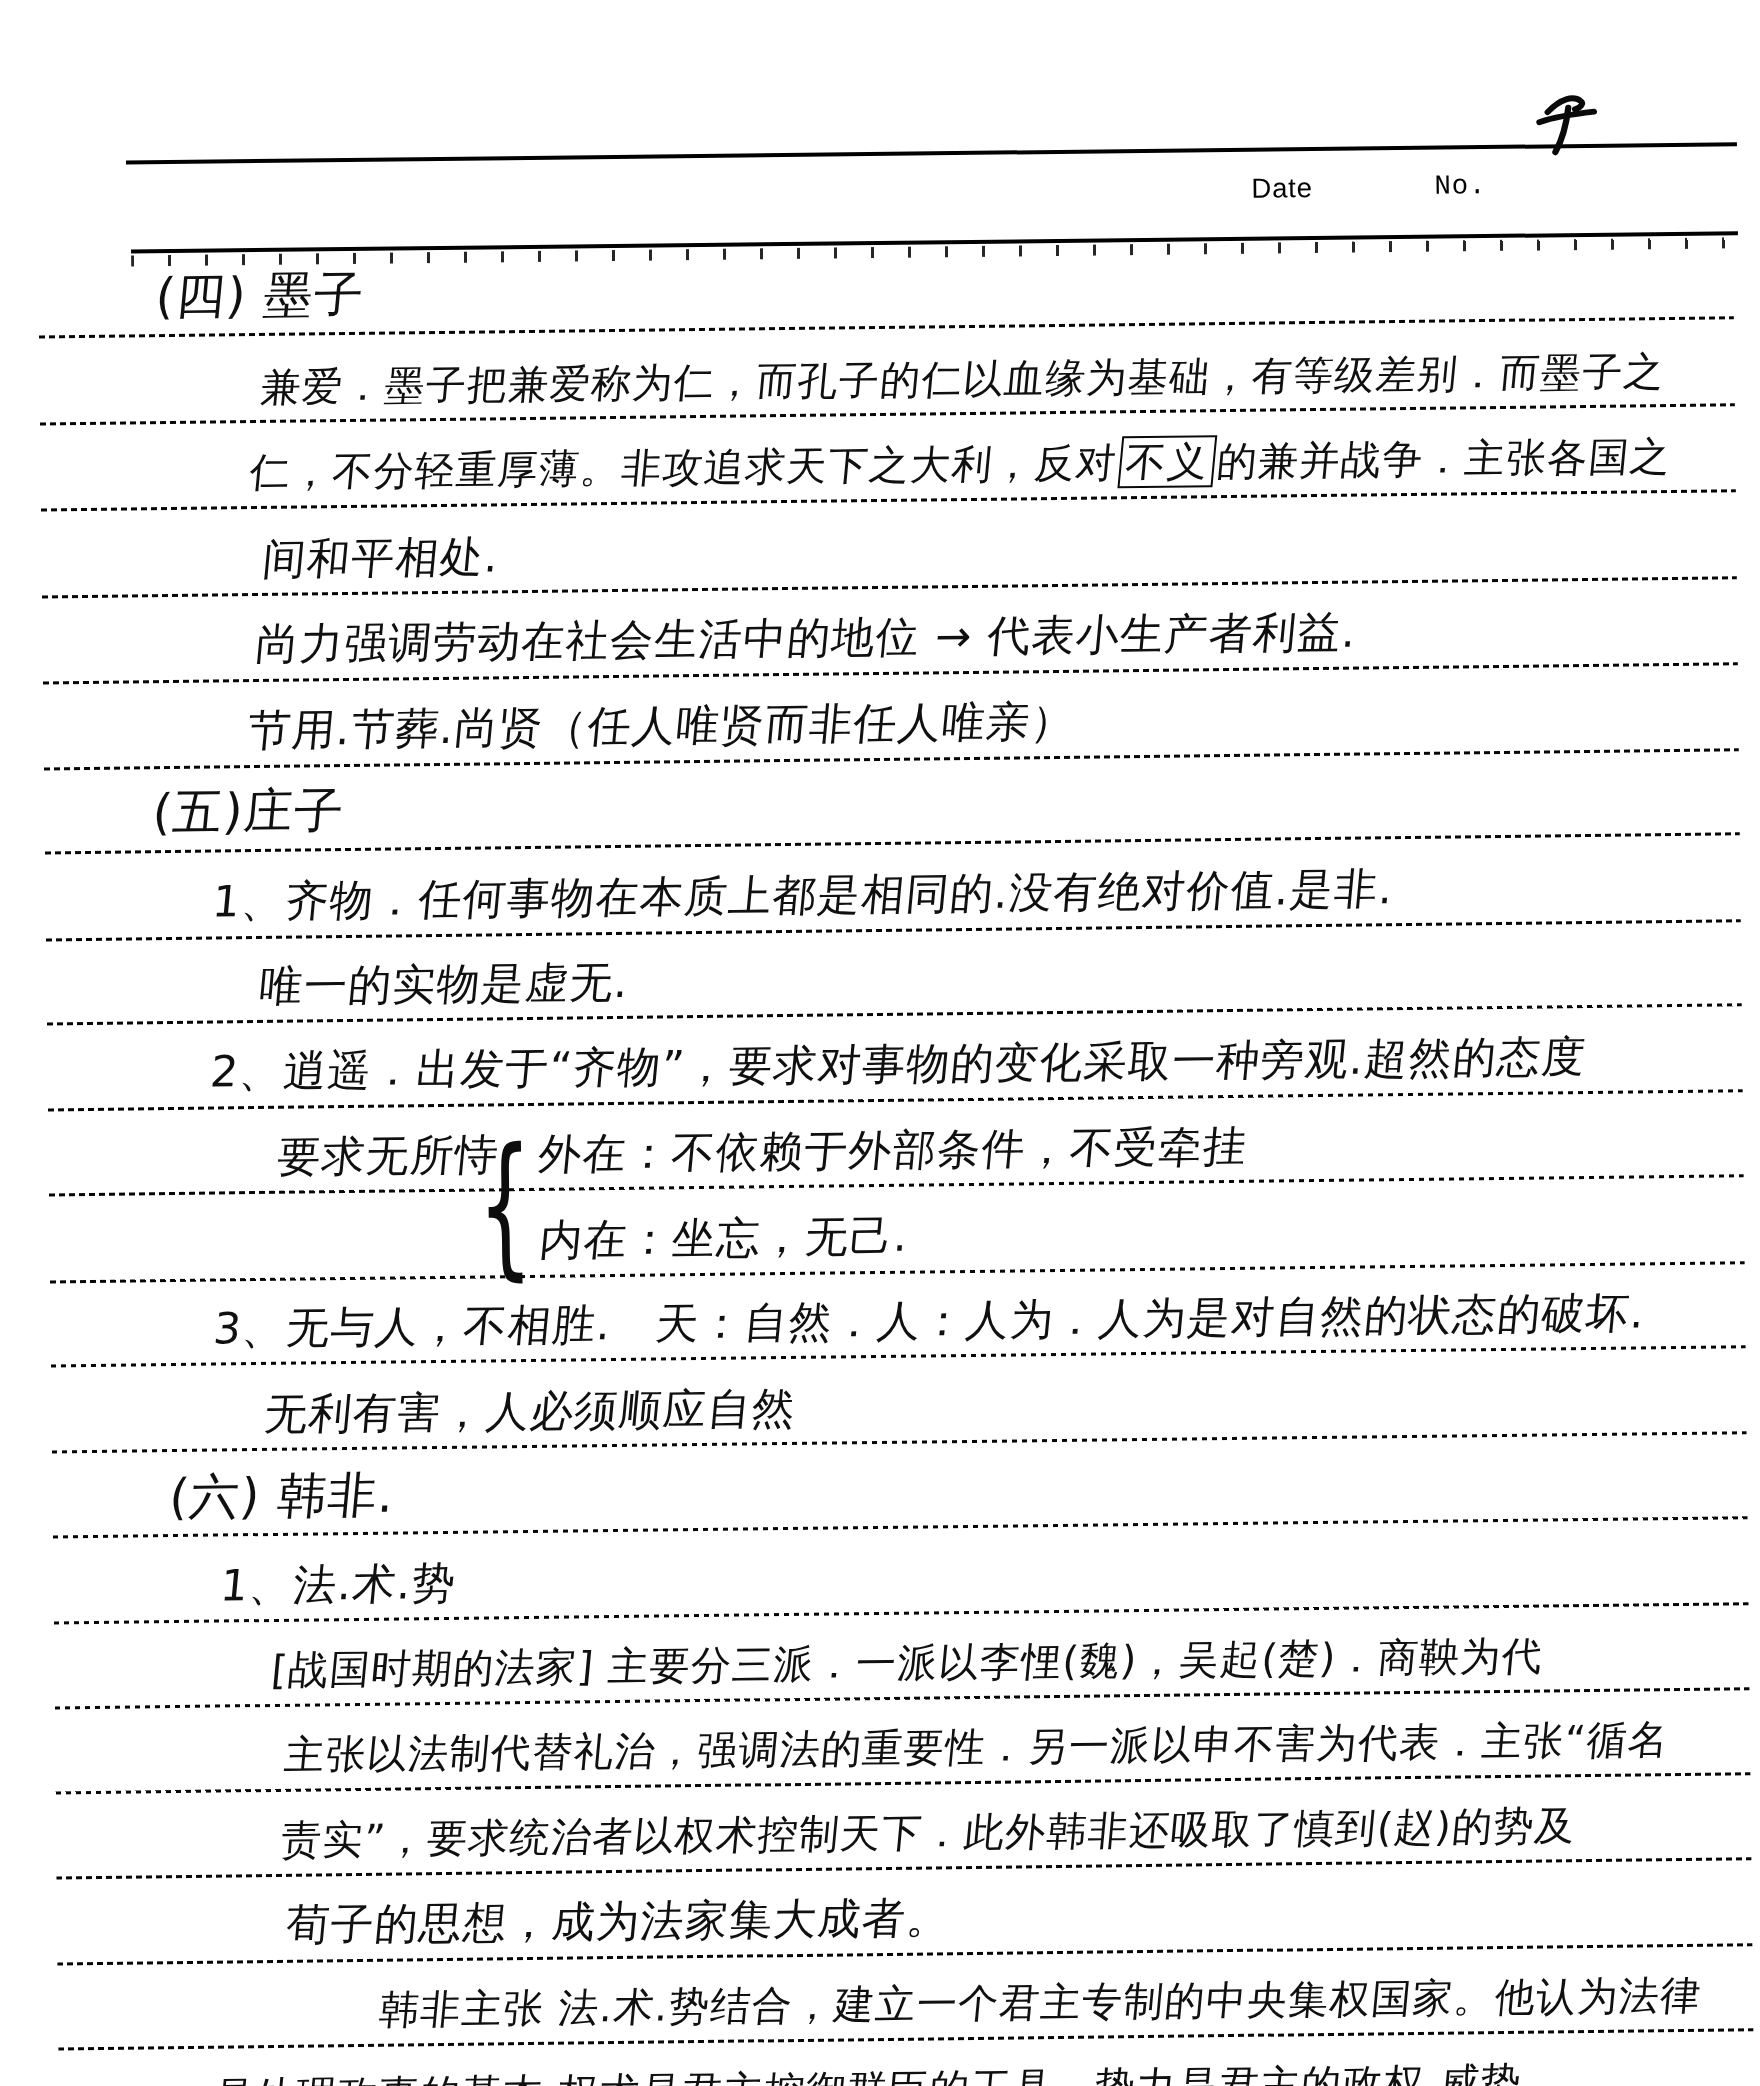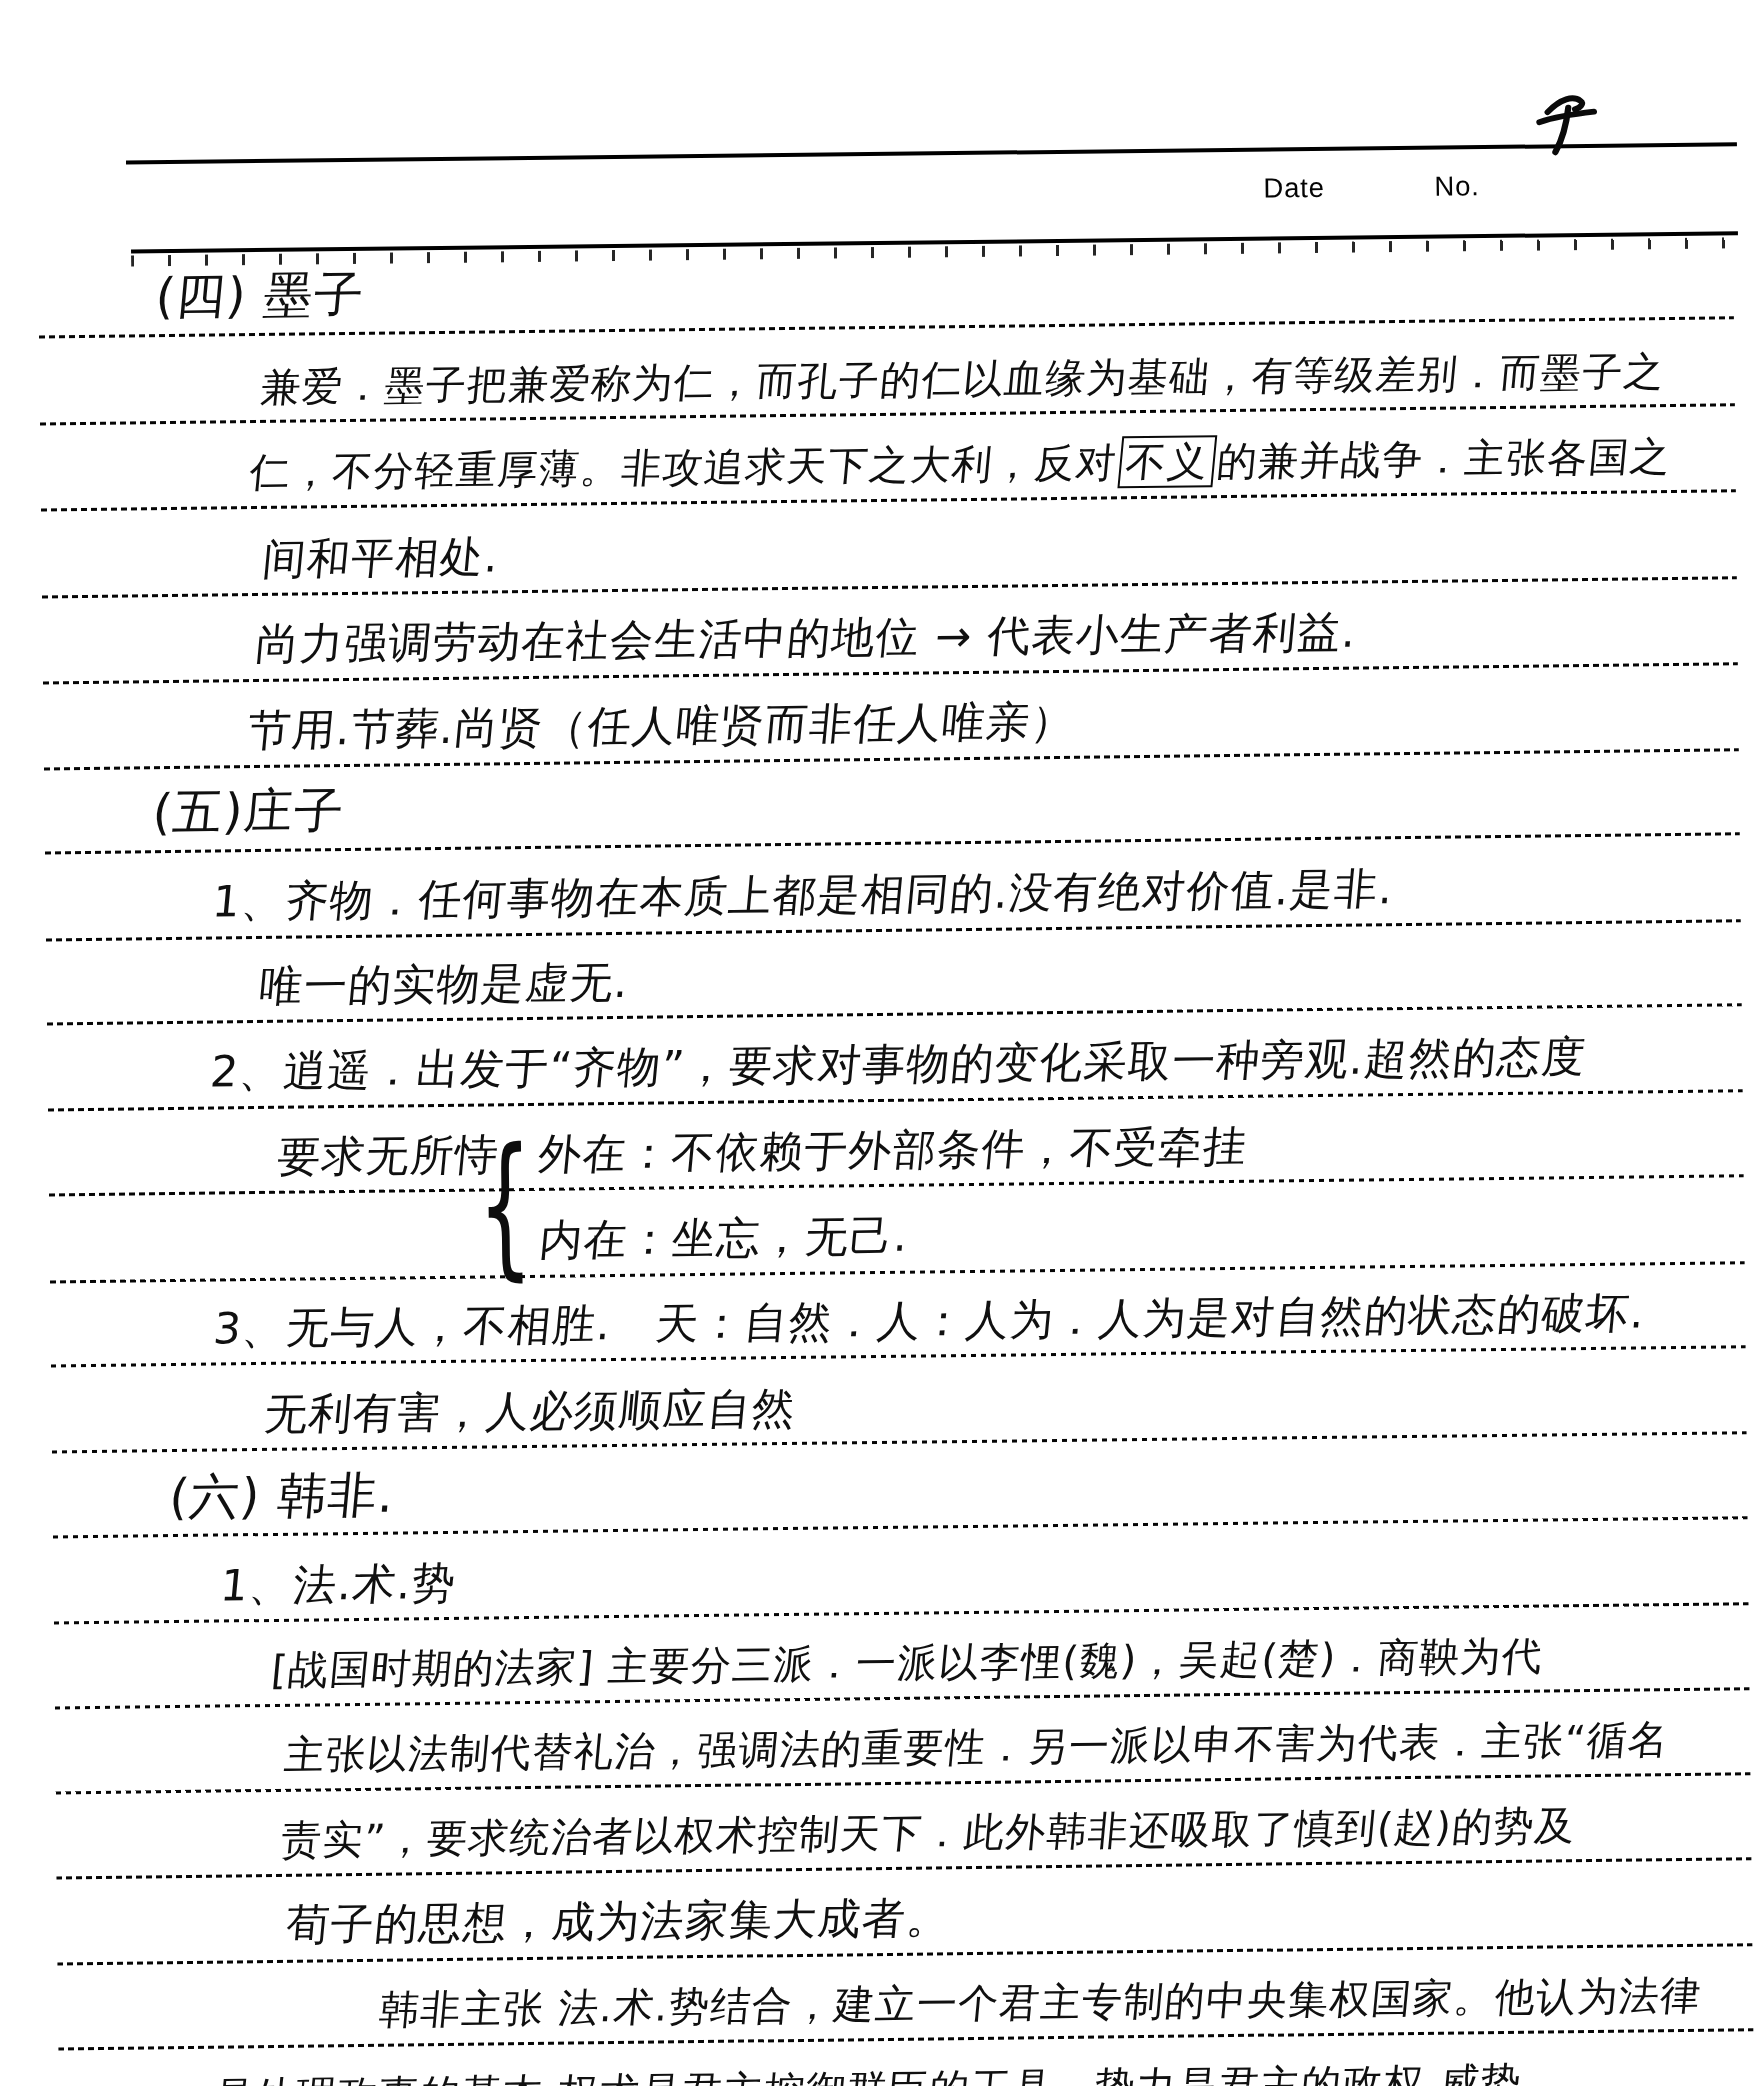--- a/index.html
+++ b/index.html
@@ -43,22 +43,22 @@
   }
   .scribble{position:absolute;}
 </style>
 </head>
 <body>
 
 <div class="page">
   <div class="sheet">
 
     <div class="hline" style="top:152px;left:138px;width:1611px;"></div>
-    <div class="printed" style="top:177px;left:1263px;margin-left:12px;">Date</div>
-    <div class="printed" style="top:177px;left:1446px;">No.</div>
+    <div class="printed" style="top:177px;left:1263px;">Date</div>
+    <div class="printed" style="top:177px;left:1446px;font-family:Liberation Mono, monospace;">No.</div>
     <div class="hline" style="top:241px;left:142px;width:1607px;"></div>
     <div class="ticks" style="top:247px;left:142px;width:1607px;"></div>
 
     <svg class="scribble" style="top:94px;left:1544px;" width="71" height="75" viewBox="0 0 170 180">
       <path d="M38 62 C70 30, 100 22, 118 36 C126 42, 118 52, 104 56" stroke="#0a0a0a" stroke-width="14" fill="none" stroke-linecap="round"></path>
       <path d="M18 86 C60 72, 110 66, 150 62" stroke="#0a0a0a" stroke-width="14" fill="none" stroke-linecap="round"></path>
       <path d="M88 52 C84 84, 74 126, 56 158" stroke="#0a0a0a" stroke-width="15" fill="none" stroke-linecap="round"></path>
     </svg>
 
     <div class="rule" style="top:326px"></div>

